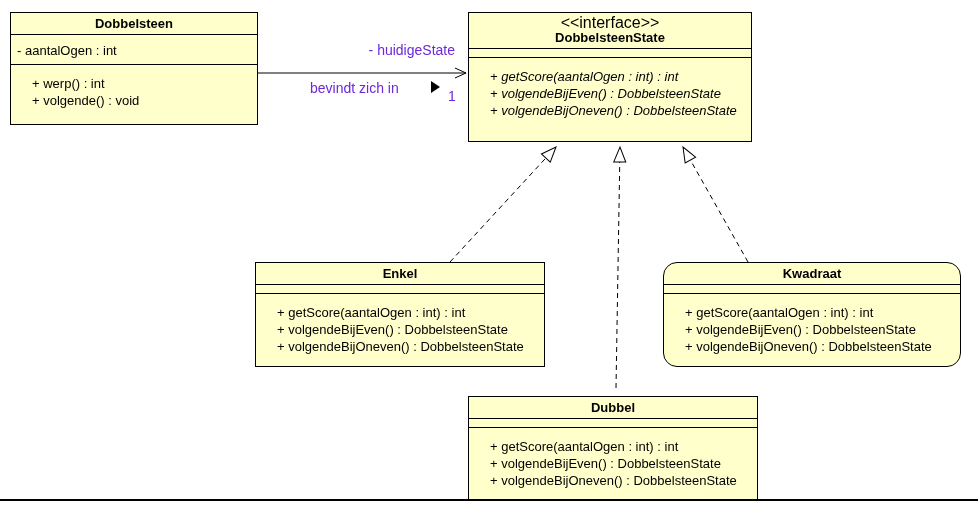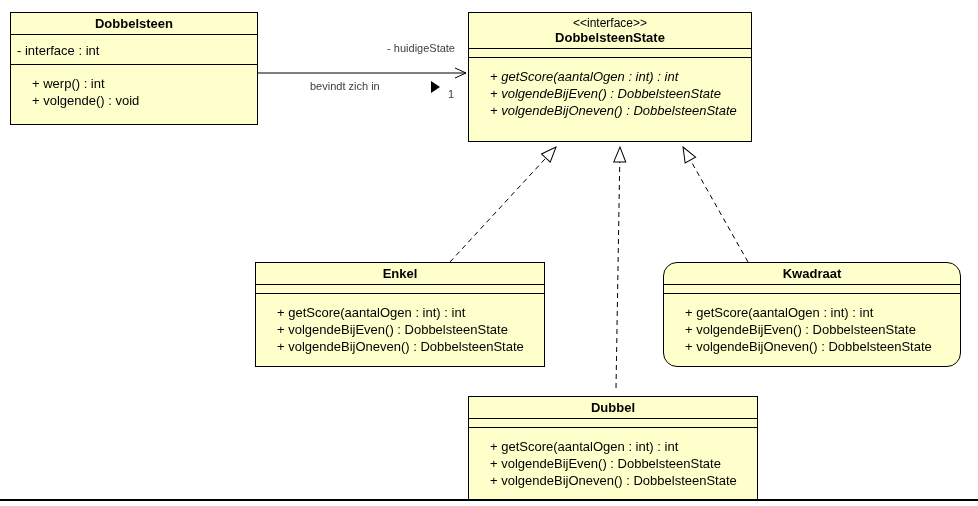--- a/index.html
+++ b/index.html
@@ -31,41 +31,41 @@
   .uml-title {
     text-align: center;
     font-weight: bold;
     padding: 3px 4px 2px 4px;
     border-bottom: 1px solid #000000;
     line-height: 16px;
   }
   .uml-stereotype {
     display: block;
     font-weight: normal;
-    font-size: 12px;
+    font-size: 16px;
     line-height: 14px;
   }
   .uml-attrs {
     border-bottom: 1px solid #000000;
     padding: 7px 6px 5px 6px;
     min-height: 0;
   }
   .uml-attrs.empty { padding: 0; height: 8px; }
   .uml-methods {
     padding: 10px 6px 8px 21px;
   }
   .uml-line {
     line-height: 17px;
     white-space: nowrap;
   }
   .italic .uml-line { font-style: italic; }
   .edge-label {
     position: absolute;
-    font-size: 11px;
-    color: #404040;
+    font-size: 14px;
+    color: #6d28d9;
     white-space: nowrap;
   }
   .dir-arrow {
     position: absolute;
     width: 0; height: 0;
     border-left: 9px solid #000000;
     border-top: 6px solid transparent;
     border-bottom: 6px solid transparent;
   }
   #bottom-border {
@@ -93,21 +93,21 @@
     </defs>
     <line x1="258" y1="73" x2="466" y2="73" stroke="#000000" stroke-width="1" marker-end="url(#openarrow)"></line>
     <line x1="450" y1="262" x2="556" y2="147" stroke="#000000" stroke-width="1" stroke-dasharray="5,4" marker-end="url(#realize)"></line>
     <line x1="616" y1="388" x2="620" y2="147" stroke="#000000" stroke-width="1" stroke-dasharray="5,4" marker-end="url(#realize)"></line>
     <line x1="748" y1="262" x2="683" y2="147" stroke="#000000" stroke-width="1" stroke-dasharray="5,4" marker-end="url(#realize)"></line>
   </svg>
 
   <div class="uml-class" style="left:10px; top:12px; width:248px; height:113px;">
     <div class="uml-title">Dobbelsteen</div>
     <div class="uml-attrs">
-      <div class="uml-line">- interface : int</div>
+      <div class="uml-line">- aantalOgen : int</div>
     </div>
     <div class="uml-methods">
       <div class="uml-line">+ werp() : int</div>
       <div class="uml-line">+ volgende() : void</div>
     </div>
   </div>
 
   <div class="uml-class" style="left:468px; top:12px; width:284px; height:130px;">
     <div class="uml-title">
       <span class="uml-stereotype">&lt;&lt;interface&gt;&gt;</span>

